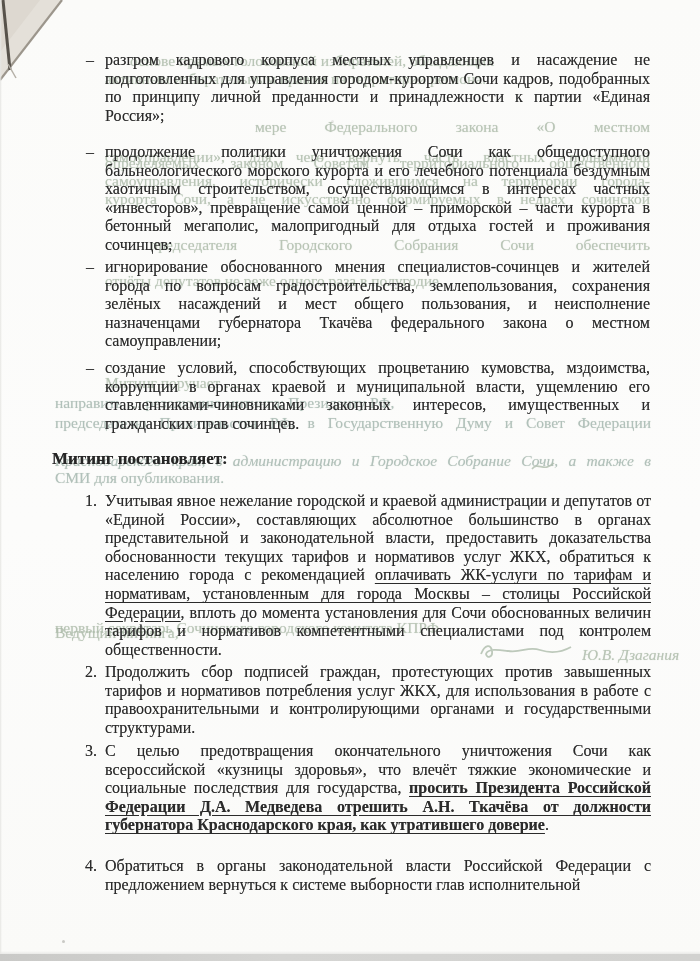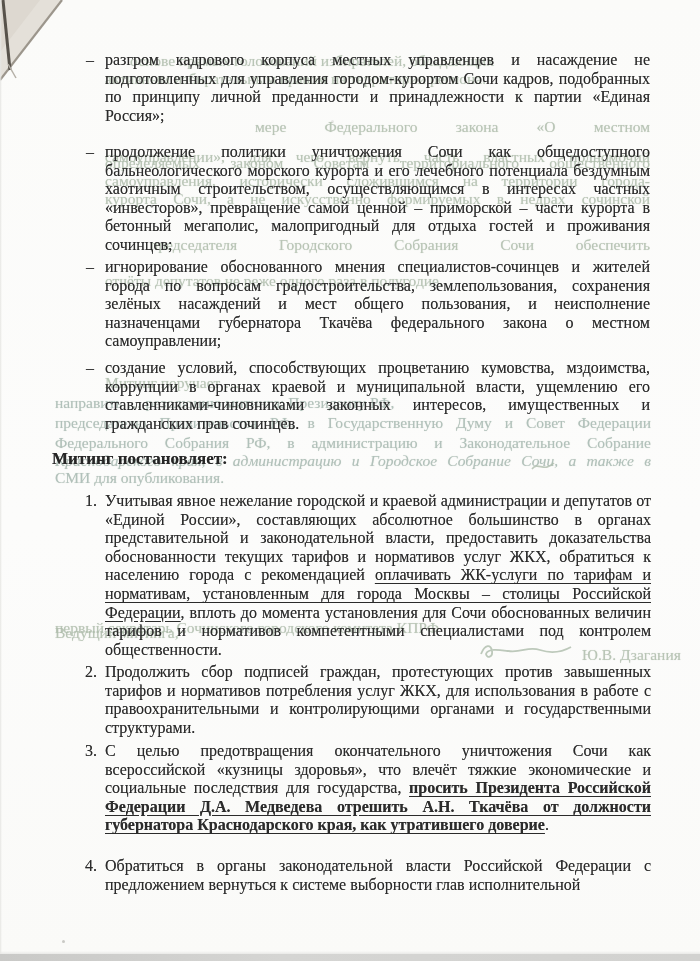--- a/index.html
+++ b/index.html
@@ -73,26 +73,25 @@
   <div class="bleed just" style="left:255px;top:118px;width:395px;">мере Федерального закона «О местном</div>
   <div class="bleed just" style="left:105px;top:136px;width:545px;margin-top:12px;">самоуправлении», для чего вернуть часть властных полномочий</div>
   <div class="bleed just" style="left:105px;top:154px;width:545px;">определяемых законом Советам территориального общественного</div>
   <div class="bleed just" style="left:105px;top:172px;width:545px;">самоуправления, исторически сложившимся на территории города-</div>
   <div class="bleed just" style="left:105px;top:190px;width:545px;">курорта Сочи, а не искусственно формируемых в недрах сочинской</div>
   <div class="bleed just" style="left:150px;top:236px;width:500px;">председателя Городского Собрания Сочи обеспечить</div>
   <div class="bleed" style="left:105px;top:272px;width:430px;">отчёты депутатов не реже одного раза в полугодие.</div>
   <div class="bleed" style="left:105px;top:374px;width:545px;">Митинг поручает …</div>
   <div class="bleed teal just" style="left:55px;top:414px;width:596px;">председателю Правительства РФ, в Государственную Думу и Совет Федерации</div>
   <div class="bleed teal" style="left:55px;top:394px;width:596px;">направить … резолюцию митинга: Президенту РФ,</div>
-  <div class="bleed teal just" style="left:55px;top:434px;width:596px;">Федерального Собрания РФ, в администрацию и Законодательное Собрание</div>
   <div class="bleed teal just" style="left:55px;top:452px;width:596px;font-style:italic;">Краснодарского края, в администрацию и Городское Собрание Сочи, а также в</div>
   <div class="bleed teal" style="left:55px;top:469px;width:260px;">СМИ для опубликования.</div>
   <div class="bleed" style="left:55px;top:624px;width:300px;">Ведущий митинга,</div>
   <div class="bleed" style="left:55px;top:619px;width:500px;">первый секретарь Сочинского городского комитета КПРФ</div>
-  <div class="bleed" style="left:582px;top:646px;width:115px;">Ю.В. Дзагания</div>
+  <div class="bleed" style="left:582px;top:646px;width:115px;font-style:italic;">Ю.В. Дзагания</div>
 
   <svg class="sig-squiggle" style="left:478px;top:640px;" width="96" height="22" viewBox="0 0 96 22">
     <path d="M3 14 C 7 4, 13 4, 14 11 C 15 17, 9 19, 8 14 C 10 8, 22 10, 30 11 C 44 13, 50 6, 62 10 C 74 14, 84 12, 93 7" fill="none" stroke="#b2c0af" stroke-width="1.8" opacity="0.85"></path>
   </svg>
   <svg class="sig-squiggle" style="left:530px;top:459px;" width="26" height="16" viewBox="0 0 26 16">
     <path d="M2 10 C 8 2, 14 14, 24 4" fill="none" stroke="#aebcab" stroke-width="1.6" opacity="0.8"></path>
   </svg>
 
   <div class="b-row" style="left:86px;top:51px;">
     <span class="b-dash">–</span>

